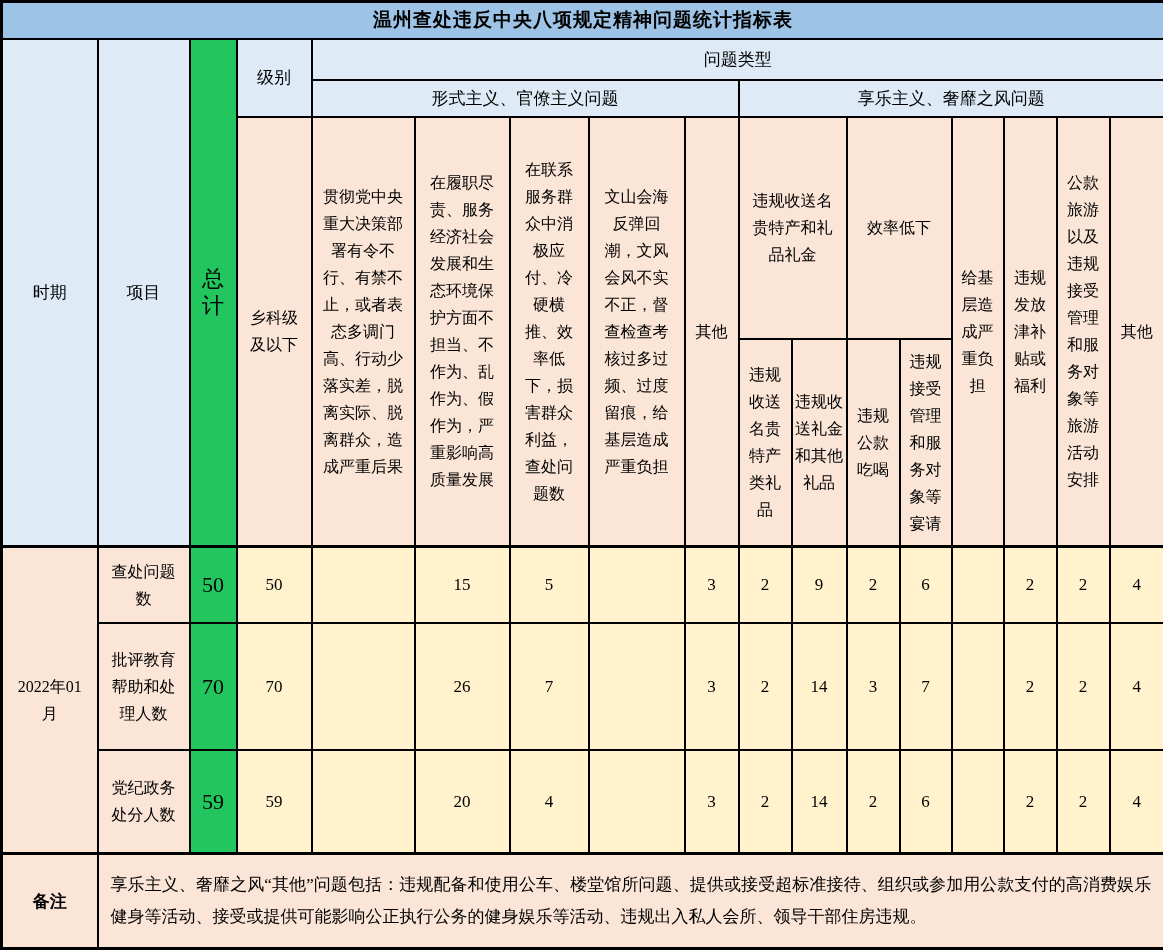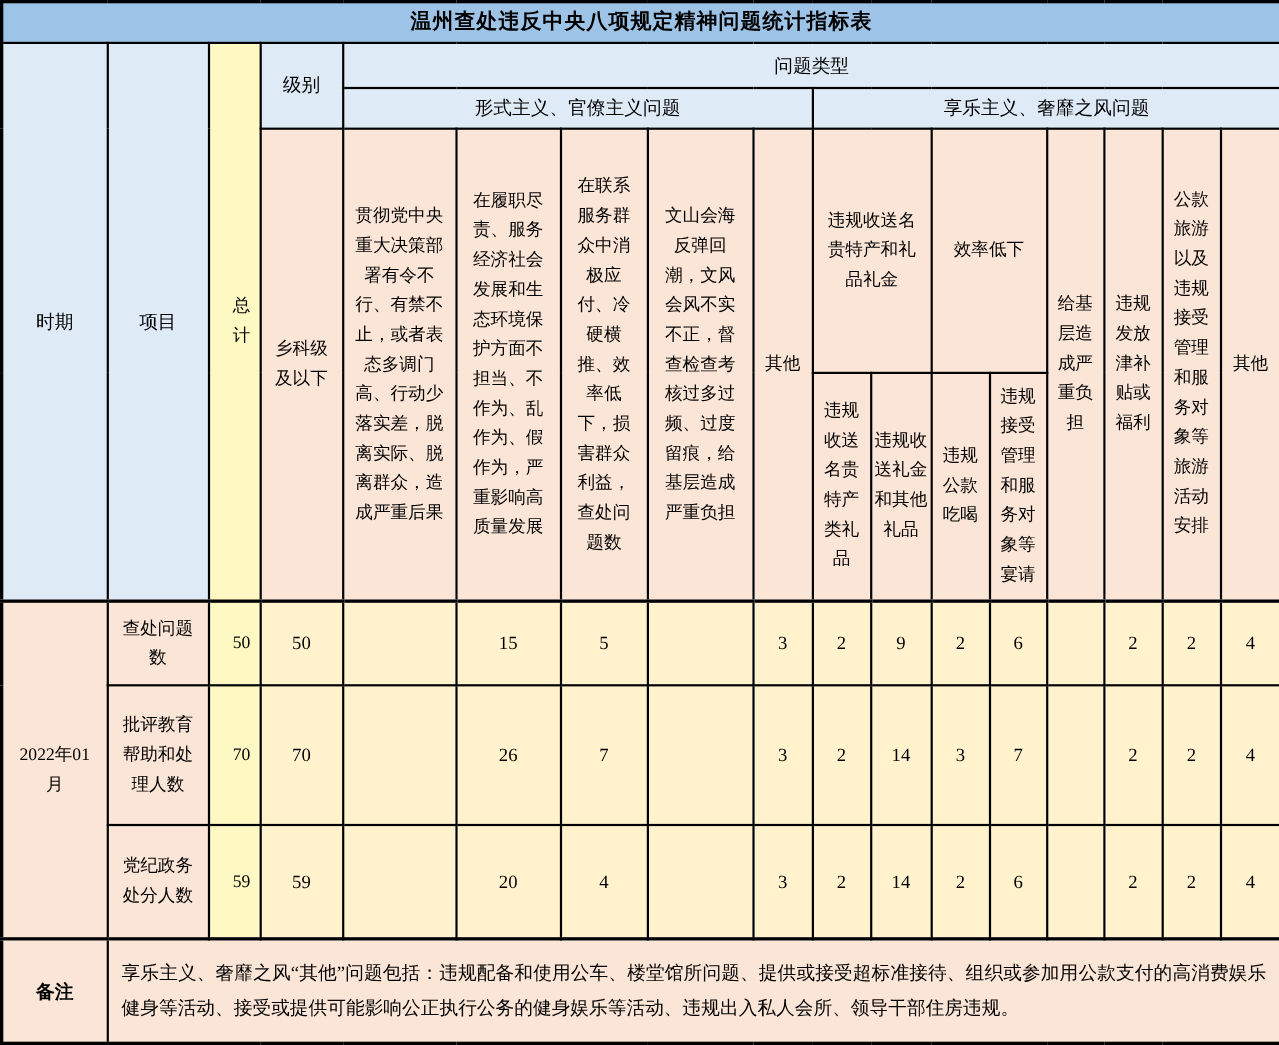--- a/index.html
+++ b/index.html
@@ -3,24 +3,24 @@
 <meta charset="utf-8">
 <style>
   html,body{margin:0;padding:0;background:#fff;}
   body{width:1163px;font-family:"Liberation Serif",serif;color:#000;}
   table{border-collapse:collapse;table-layout:fixed;width:1163px;height:950px;border:3px solid #000;}
   td{border:2px solid #000;text-align:center;vertical-align:middle;padding:0 8px;
      font-size:16px;line-height:27px;overflow:hidden;word-break:break-all;}
   td.title{background:#9dc3e6;font-size:19px;font-weight:bold;letter-spacing:1px;line-height:1.2;}
   td.blue{background:#deebf7;font-size:17px;}
   td.peach{background:#fbe5d6;}
-  td.orange{background:#fef9c3;font-size:16px;text-align:right;}
+  td.orange{background:#22c55e;font-size:22px;}
   td.yellow{background:#fff2cc;font-size:17px;}
   td.p10{padding:0 10px;}
-  td.p2{padding:3px 2px;font-family:Liberation Mono, monospace;}
+  td.p2{padding:3px 2px;}
   tr.thick-top td{border-top:3px solid #000;}
   td.remark-label{font-size:17px;font-weight:bold;}
   td.remark-text{text-align:justify;padding:0 12px;font-size:17px;line-height:32px;}
 </style>
 </head>
 <body>
 
 <table>
   <colgroup>
     <col style="width:96px">

